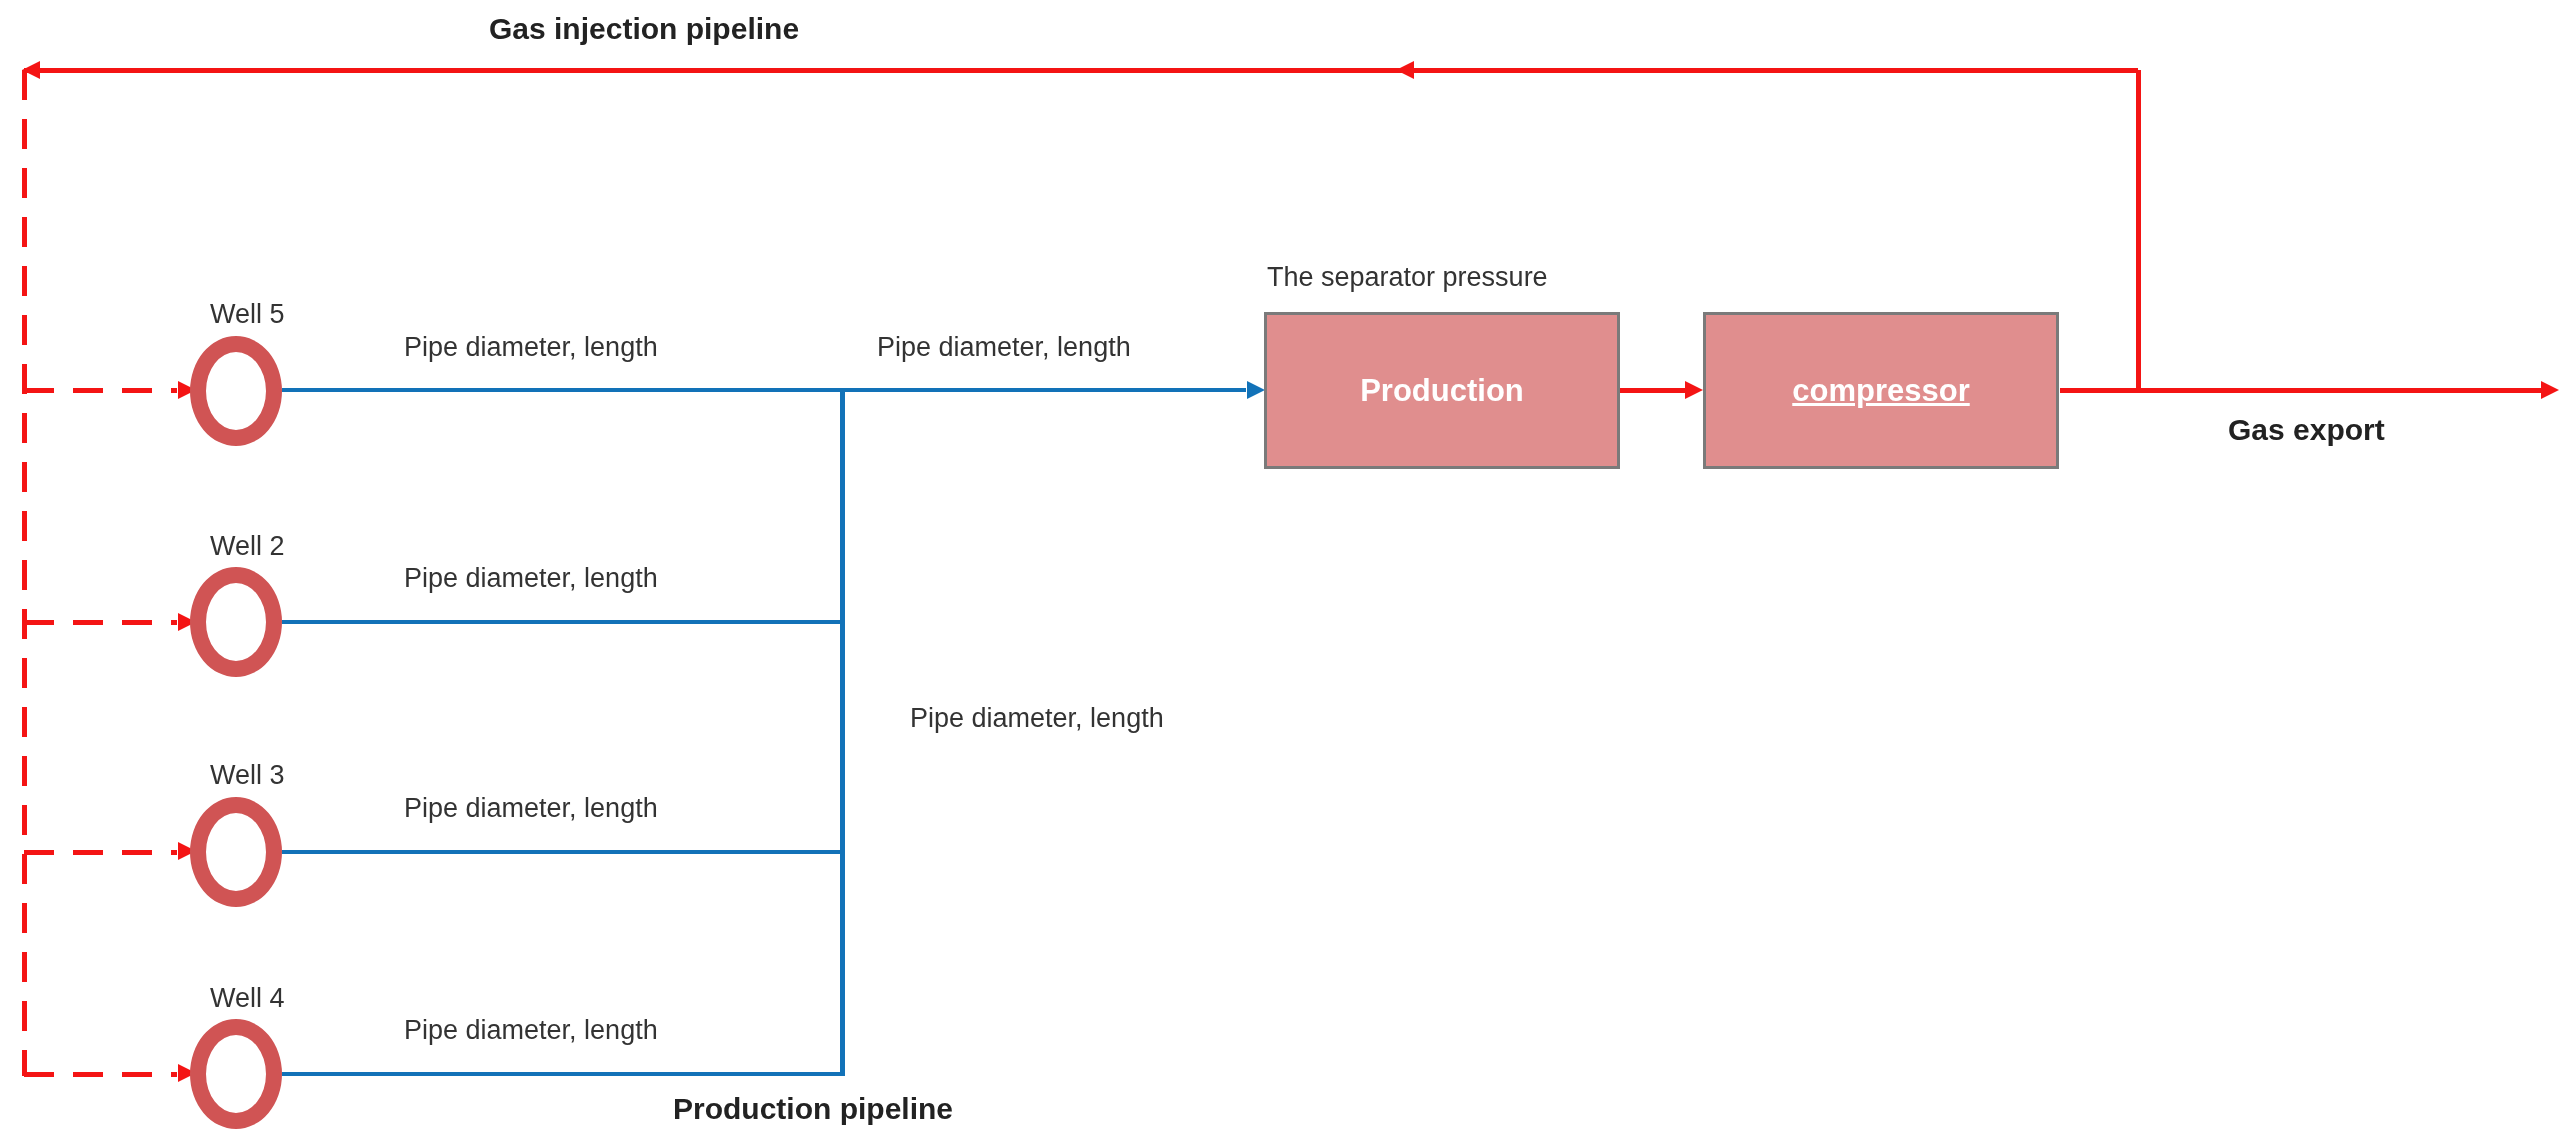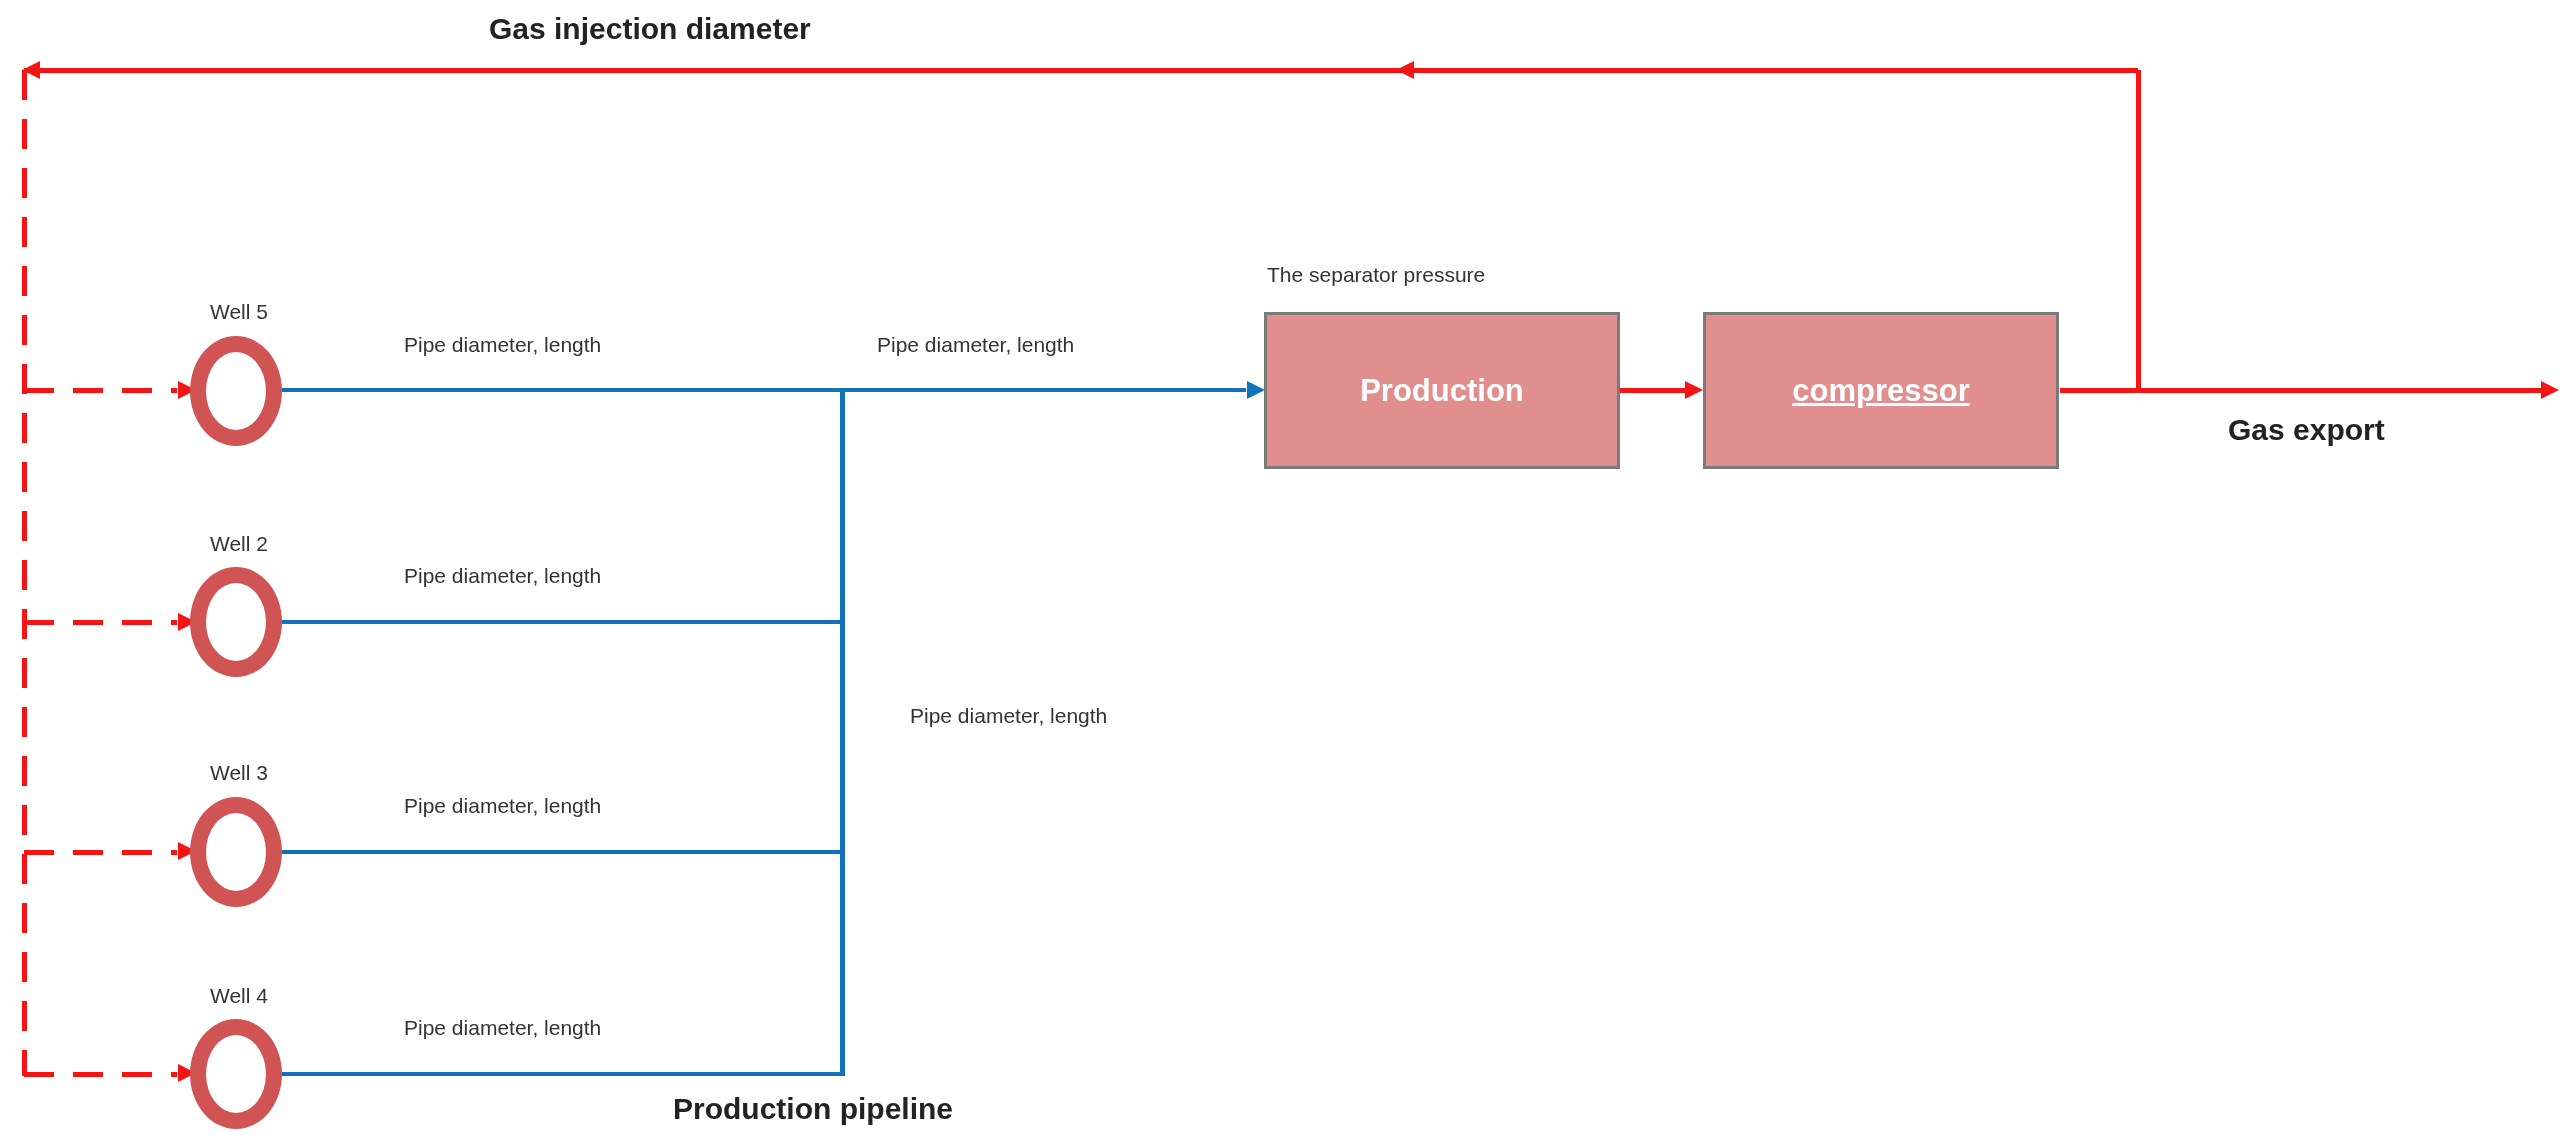--- a/index.html
+++ b/index.html
@@ -18,21 +18,21 @@
   .arr{position:absolute;width:0;height:0;border:solid transparent;}
   .arr-right-red{border-width:9.6px 0 9.6px 18px;border-left-color:#f41414;}
   .arr-left-red{border-width:9.6px 18px 9.6px 0;border-right-color:#f41414;}
   .arr-right-blue{border-width:9.6px 0 9.6px 18px;border-left-color:#1272b8;}
   .well-ring{position:absolute;box-sizing:border-box;width:92px;height:110px;
     border:16.3px solid #d05454;border-radius:50%;background:#ffffff;}
   .equip{position:absolute;box-sizing:border-box;width:356px;height:157px;
     background:#e08e8e;border:3px solid #7a7a7a;
     display:flex;align-items:center;justify-content:center;
     color:#ffffff;font-weight:bold;font-size:31px;}
-  .lbl{position:absolute;white-space:nowrap;color:#333333;font-size:21px;line-height:1.1;}
+  .lbl{position:absolute;white-space:nowrap;color:#333333;font-size:27px;line-height:1.1;}
   .lbl-bold{position:absolute;white-space:nowrap;color:#222222;font-size:30px;font-weight:bold;line-height:1.1;}
 </style>
 </head>
 <body>
 
 <div id="diagram">
 
   <div class="hline" style="left:24.4px;top:68px;width:2114px;"></div>
   <div class="arr arr-left-red" style="left:22px;top:61px;"></div>
   <div class="arr arr-left-red" style="left:1396px;top:61px;"></div>
@@ -65,21 +65,21 @@
   <div class="well-ring" style="left:190px;top:797px;"></div>
   <div class="well-ring" style="left:190px;top:1019px;"></div>
 
   <div class="equip" style="left:1264px;top:312px;">
     <span>Production</span>
   </div>
   <div class="equip" style="left:1703px;top:312px;text-decoration:underline;">
     <span>compressor</span>
   </div>
 
-  <div class="lbl-bold" style="left:489px;top:12px;">Gas injection diameter</div>
+  <div class="lbl-bold" style="left:489px;top:12px;">Gas injection pipeline</div>
   <div class="lbl-bold" style="left:673px;top:1092px;">Production pipeline</div>
   <div class="lbl-bold" style="left:2228px;top:413px;">Gas export</div>
 
   <div class="lbl" style="left:210px;top:300px;">Well 5</div>
   <div class="lbl" style="left:210px;top:532px;text-align:center;">Well 2</div>
   <div class="lbl" style="left:210px;top:761px;">Well 3</div>
   <div class="lbl" style="left:210px;top:984px;">Well 4</div>
 
   <div class="lbl" style="left:404px;top:333px;">Pipe diameter, length</div>
   <div class="lbl" style="left:877px;top:333px;">Pipe diameter, length</div>

